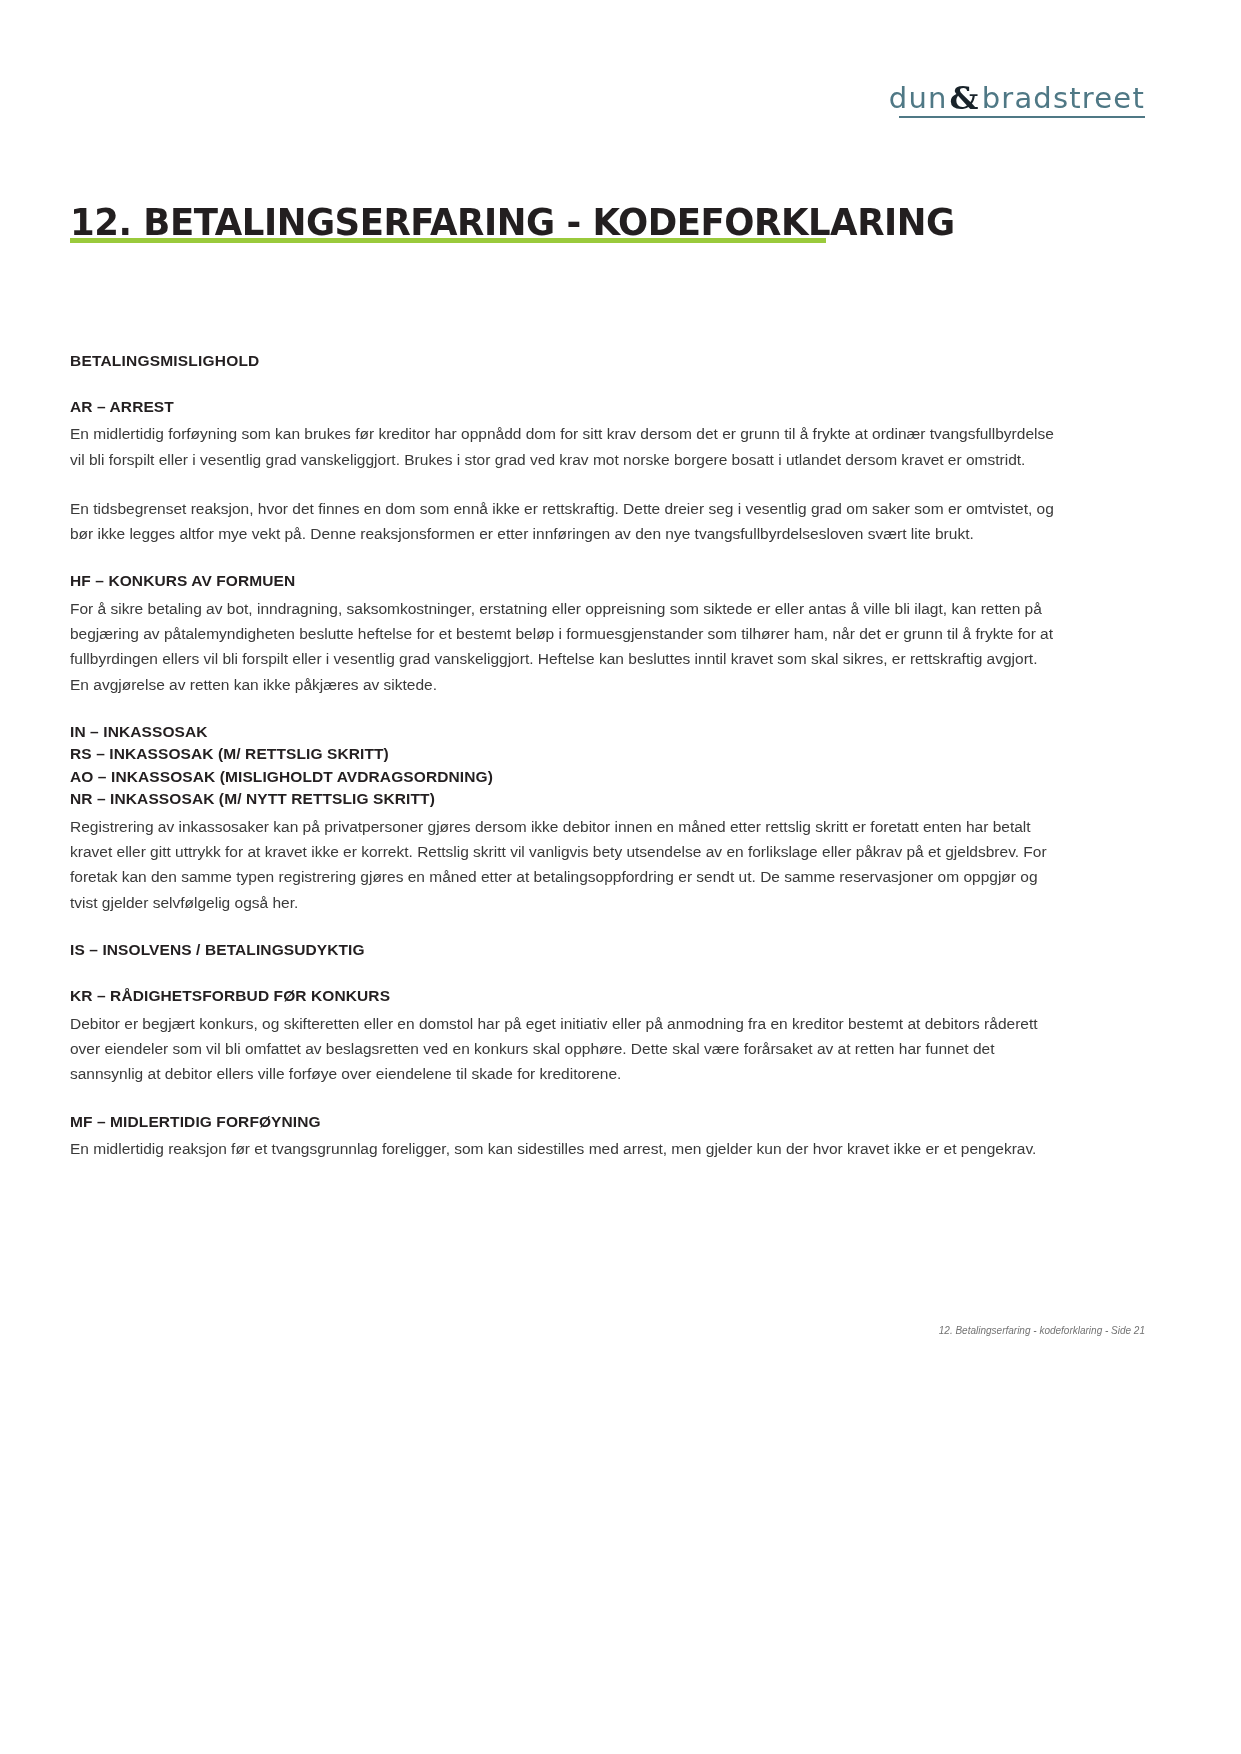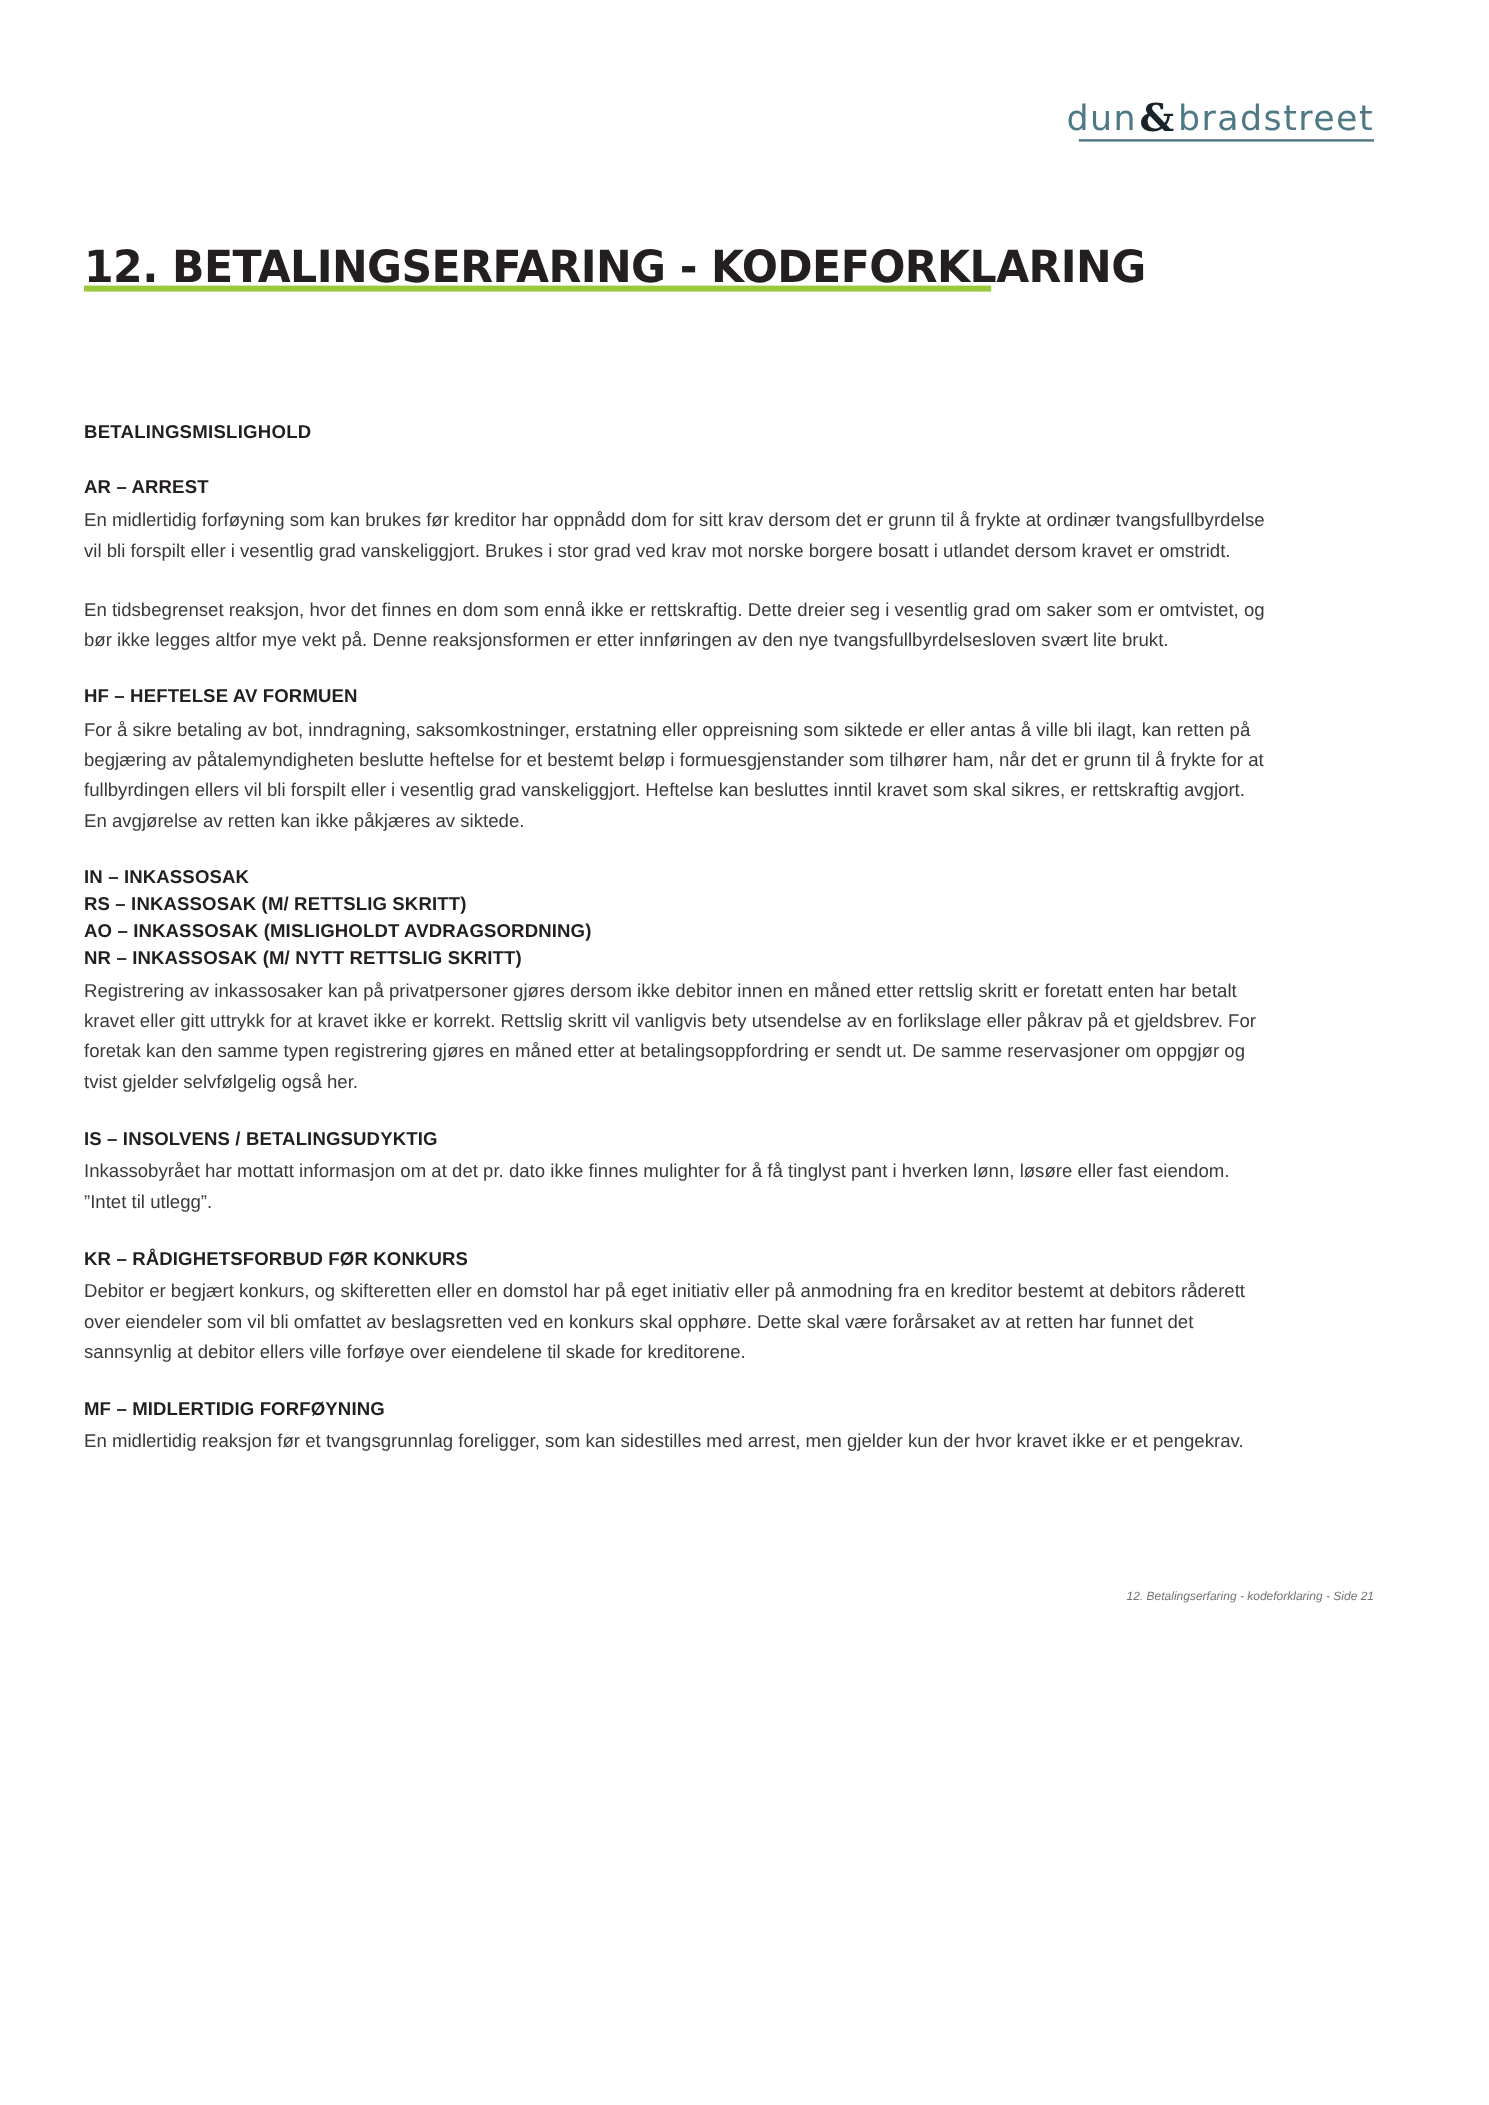--- a/index.html
+++ b/index.html
@@ -141,35 +141,34 @@
       <div class="entry-head">AR – ARREST</div>
       <p class="entry-body">En midlertidig forføyning som kan brukes før kreditor har oppnådd dom for sitt krav dersom det er grunn til å frykte at ordinær tvangsfullbyrdelse vil bli forspilt eller i vesentlig grad vanskeliggjort. Brukes i stor grad ved krav mot norske borgere bosatt i utlandet dersom kravet er omstridt.</p>
     </div>
 
     <div class="entry">
       <p class="entry-body">En tidsbegrenset reaksjon, hvor det finnes en dom som ennå ikke er rettskraftig. Dette dreier seg i vesentlig grad om saker som er omtvistet, og bør ikke legges altfor mye vekt på. Denne reaksjonsformen er etter innføringen av den nye tvangsfullbyrdelsesloven svært lite brukt.</p>
     </div>
 
 
     <div class="entry">
-      <div class="entry-head">HF – HEFTELSE AV FORMUEN</div>
+      <div class="entry-head">HF – KONKURS AV FORMUEN</div>
       <p class="entry-body">For å sikre betaling av bot, inndragning, saksomkostninger, erstatning eller oppreisning som siktede er eller antas å ville bli ilagt, kan retten på begjæring av påtalemyndigheten beslutte heftelse for et bestemt beløp i formuesgjenstander som tilhører ham, når det er grunn til å frykte for at fullbyrdingen ellers vil bli forspilt eller i vesentlig grad vanskeliggjort. Heftelse kan besluttes inntil kravet som skal sikres, er rettskraftig avgjort. En avgjørelse av retten kan ikke påkjæres av siktede.</p>
     </div>
 
     <div class="entry heads-group">
       <div class="entry-head">IN – INKASSOSAK</div>
       <div class="entry-head">RS – INKASSOSAK (M/ RETTSLIG SKRITT)</div>
       <div class="entry-head">AO – INKASSOSAK (MISLIGHOLDT AVDRAGSORDNING)</div>
       <div class="entry-head">NR – INKASSOSAK (M/ NYTT RETTSLIG SKRITT)</div>
       <p class="entry-body">Registrering av inkassosaker kan på privatpersoner gjøres dersom ikke debitor innen en måned etter rettslig skritt er foretatt enten har betalt kravet eller gitt uttrykk for at kravet ikke er korrekt. Rettslig skritt vil vanligvis bety utsendelse av en forlikslage eller påkrav på et gjeldsbrev. For foretak kan den samme typen registrering gjøres en måned etter at betalingsoppfordring er sendt ut. De samme reservasjoner om oppgjør og tvist gjelder selvfølgelig også her.</p>
     </div>
 
     <div class="entry">
       <div class="entry-head">IS – INSOLVENS / BETALINGSUDYKTIG</div>
-      <p class="entry-body">Inkassobyrået har mottatt informasjon om at det pr. dato ikke finnes mulighter for å få tinglyst pant i hverken lønn, løsøre eller fast eiendom. ”Intet til utlegg”.</p>
     </div>
 
     <div class="entry">
       <div class="entry-head">KR – RÅDIGHETSFORBUD FØR KONKURS</div>
       <p class="entry-body">Debitor er begjært konkurs, og skifteretten eller en domstol har på eget initiativ eller på anmodning fra en kreditor bestemt at debitors råderett over eiendeler som vil bli omfattet av beslagsretten ved en konkurs skal opphøre. Dette skal være forårsaket av at retten har funnet det sannsynlig at debitor ellers ville forføye over eiendelene til skade for kreditorene.</p>
     </div>
 
     <div class="entry">
       <div class="entry-head">MF – MIDLERTIDIG FORFØYNING</div>
       <p class="entry-body">En midlertidig reaksjon før et tvangsgrunnlag foreligger, som kan sidestilles med arrest, men gjelder kun der hvor kravet ikke er et pengekrav.</p>

